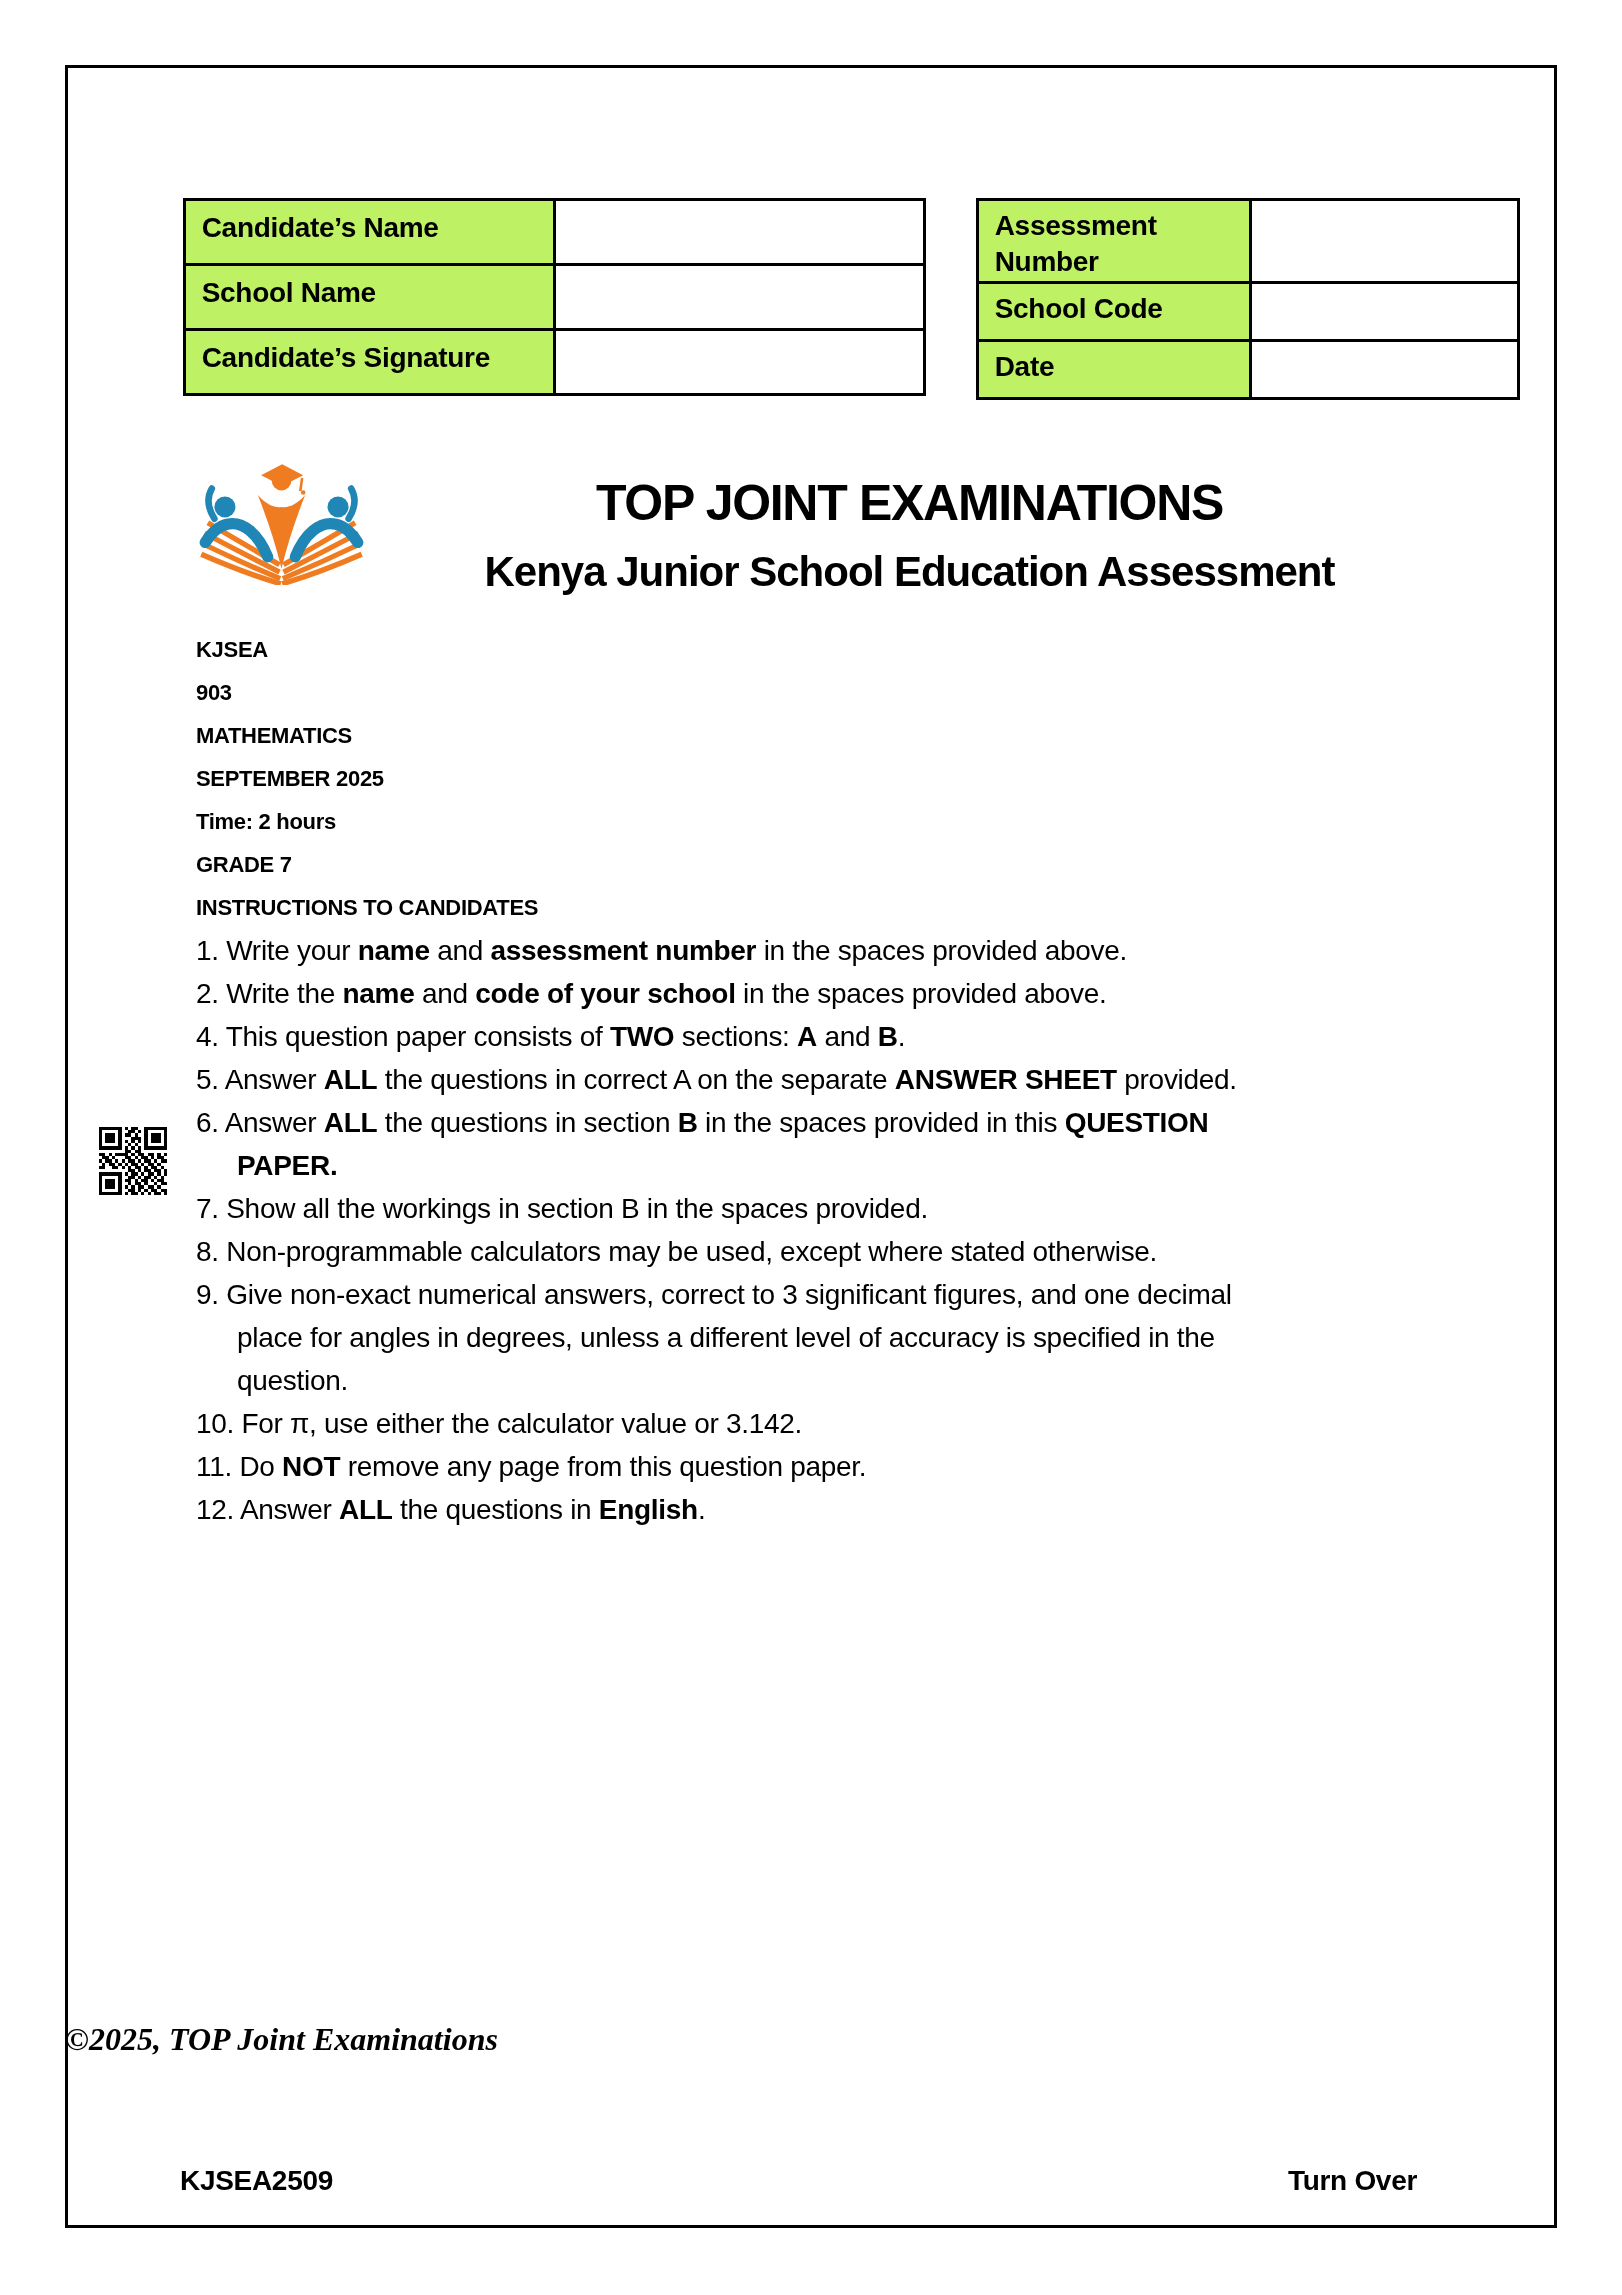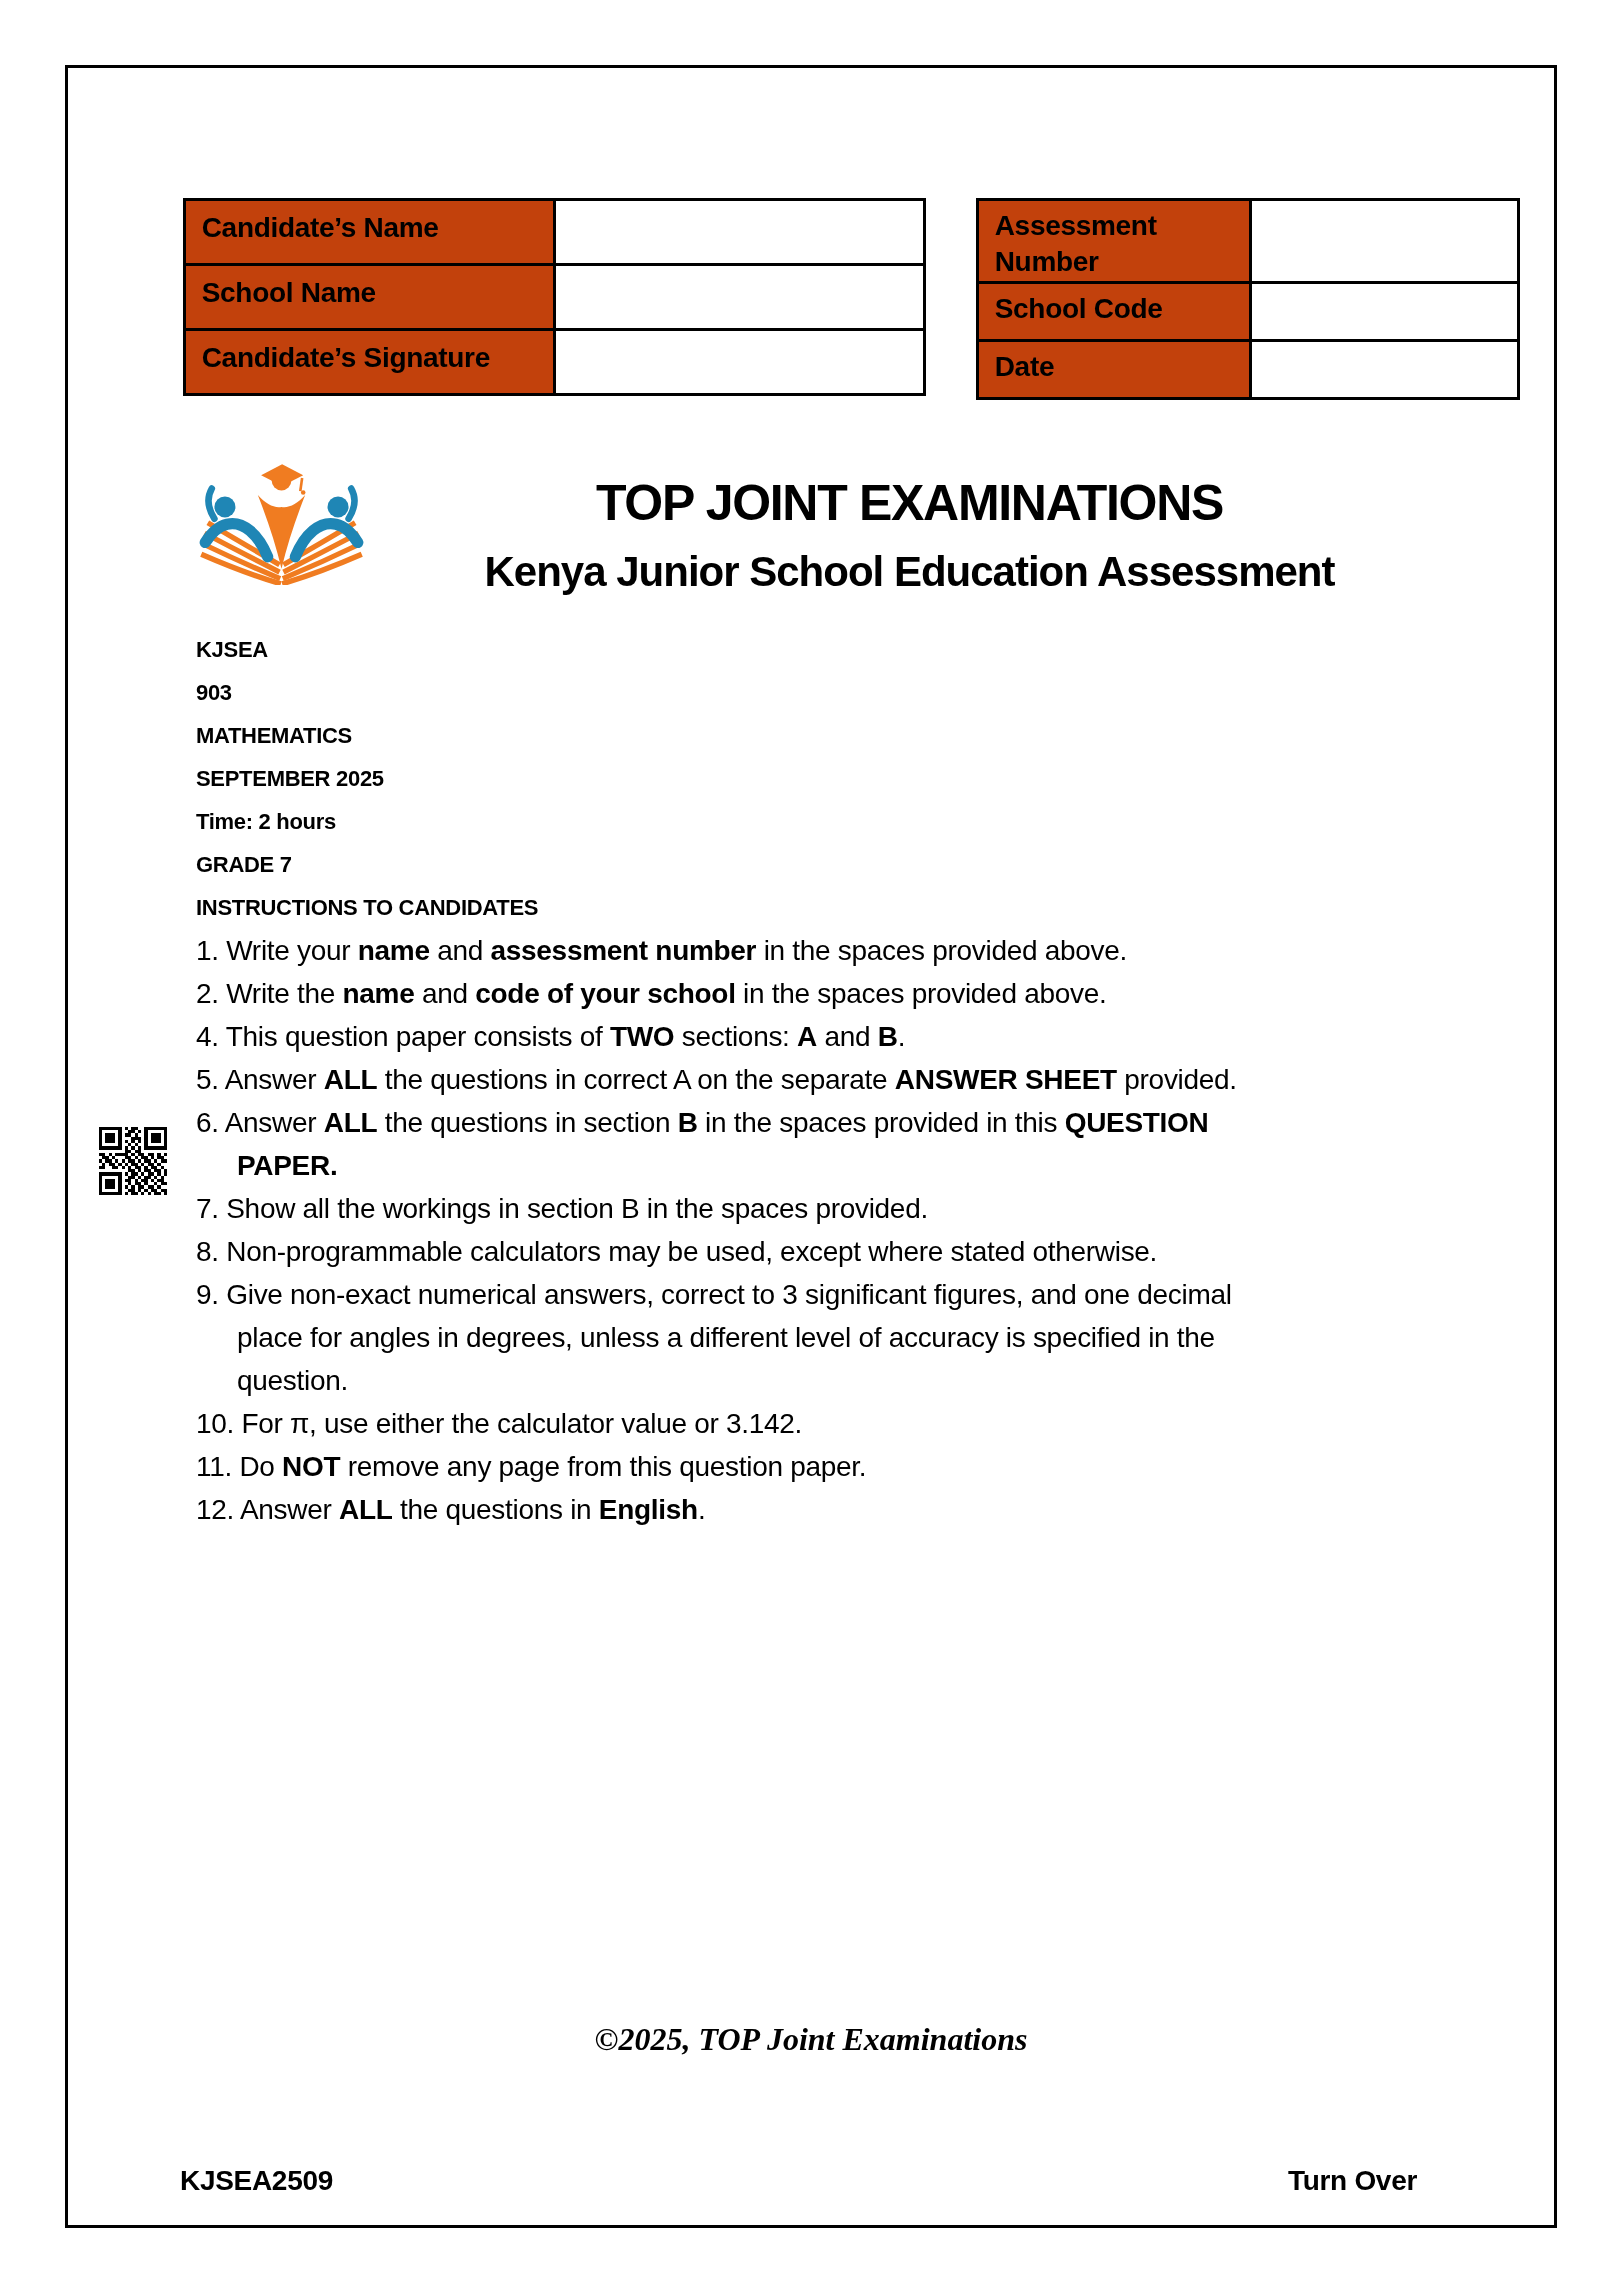--- a/index.html
+++ b/index.html
@@ -11,21 +11,21 @@
   .frame{
     position:absolute;left:65px;top:65px;width:1492px;height:2163px;
     border:3.3px solid #000;box-sizing:border-box;
   }
   
   table.info{border-collapse:collapse;position:absolute;table-layout:fixed;}
   table.info td{
     border:3.3px solid #000;vertical-align:top;box-sizing:border-box;
     font-size:28px;line-height:1.32;letter-spacing:-0.3px;
   }
-  table.info td.lbl{background:#c2410c;font-weight:700;padding:9.2px 3.9px 0 15.7px;}
+  table.info td.lbl{background:#bef264;font-weight:700;padding:9.2px 3.9px 0 15.7px;}
   table.info td.val{background:#ffffff;}
   #candidate-table{left:183px;top:198px;width:740px;}
   #candidate-table td{height:65px;}
   #candidate-table col.c1{width:370px;}
   #candidate-table col.c2{width:370px;}
   #assessment-table{left:976px;top:198px;width:541px;}
   #assessment-table col.c1{width:273px;}
   #assessment-table col.c2{width:268px;}
   #assessment-table tr.r1 td{height:80px;}
   #assessment-table tr.r2 td{height:58px;}
@@ -44,21 +44,21 @@
   .instr .line{
     font-size:28px;font-weight:400;line-height:43px;letter-spacing:-0.3px;white-space:nowrap;
   }
   .instr .line.cont{margin-left:41px;}
   .instr .b{font-weight:700;}
   
   .qr{position:absolute;left:99px;top:1127px;width:68px;height:68px;}
   .qr svg{width:100%;height:100%;fill:#000;shape-rendering:crispEdges;}
   
   .copyright{
-    position:absolute;left:65px;top:2021px;width:1492px;text-align:center;
+    position:absolute;left:65px;top:2021px;width:1492px;text-align:left;
     font-family:"Liberation Serif","DejaVu Serif",serif;
     font-style:italic;font-weight:700;font-size:32px;
   }
   .footrow{
     position:absolute;left:180px;top:2165px;width:1237px;
     display:flex;justify-content:space-between;
     font-size:28px;font-weight:700;letter-spacing:-0.3px;
   }
 </style>
 </head>

